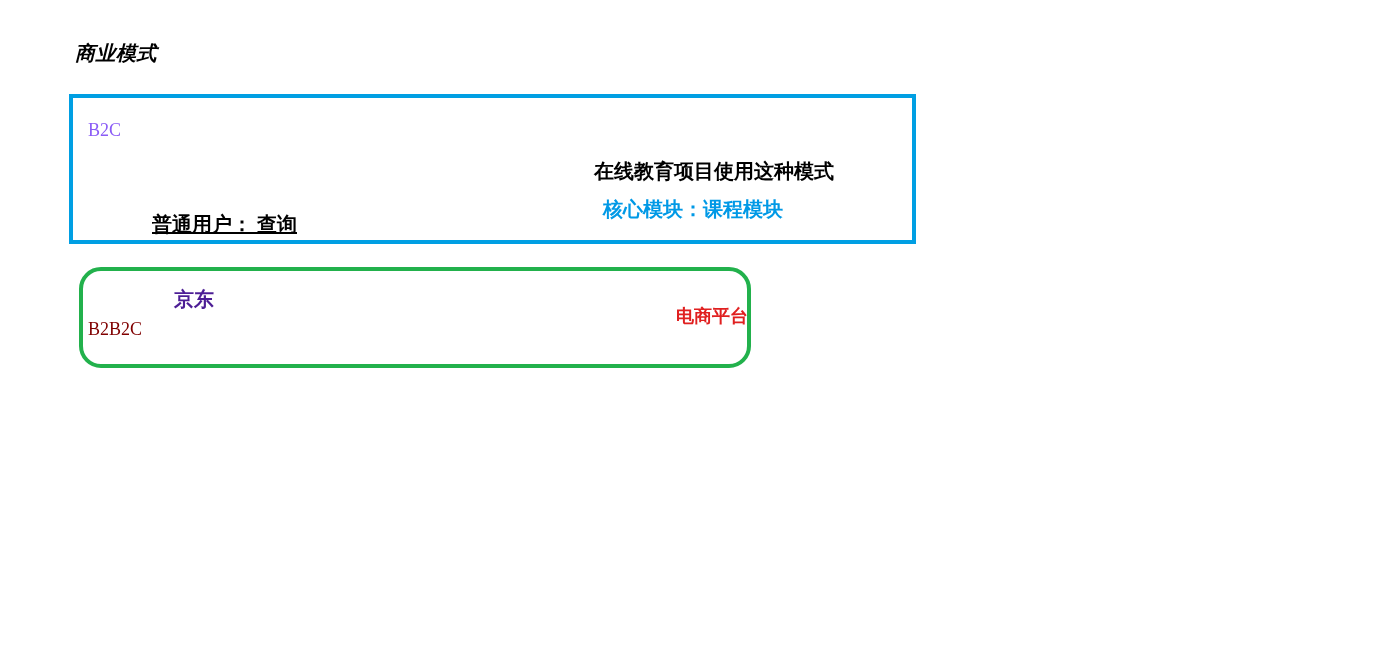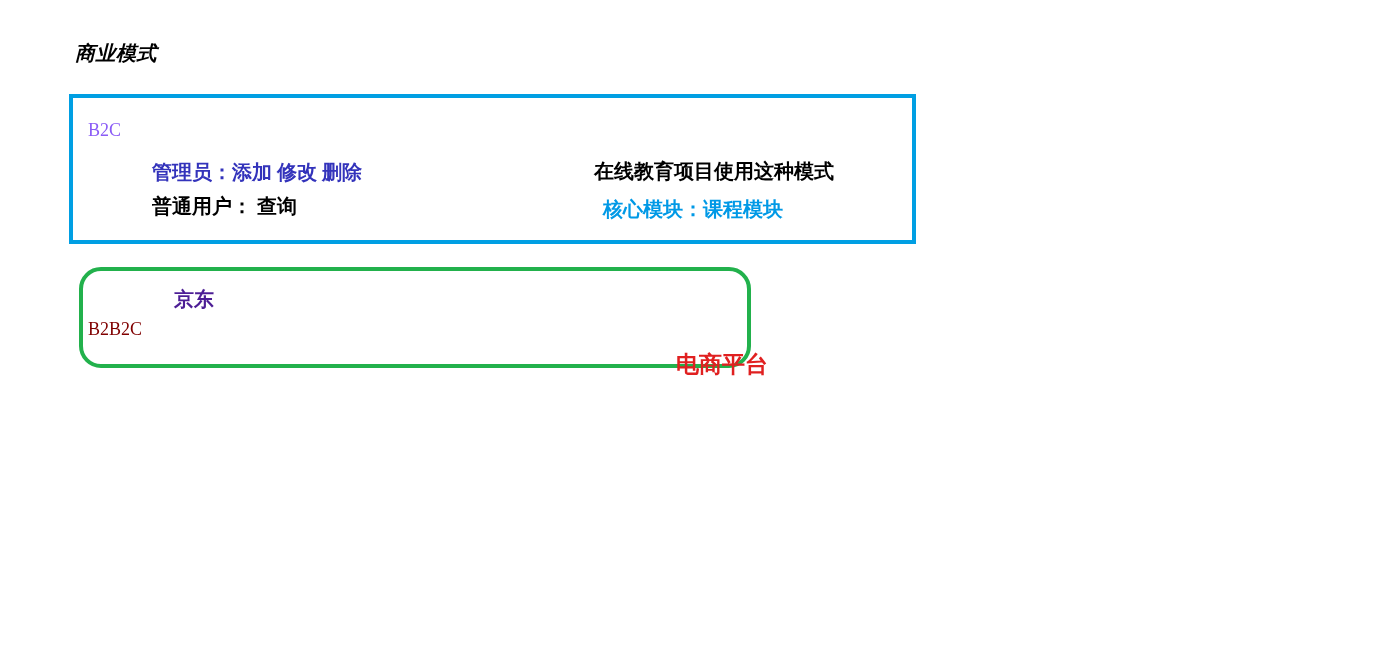--- a/index.html
+++ b/index.html
@@ -74,43 +74,42 @@
   .cn {
     font-family: "Liberation Serif", "DejaVu Serif", serif;
     font-size: 20px;
     font-weight: bold;
   }
 
   
   .b2c-tag      { left: 88px;  top: 120px; color: #8b5cf6; }
   .b2c-roles    { left: 160px; top: 118px; color: #800000; }
   .b2c-admin    { left: 152px; top: 159px; color: #3333bb; }
-  .b2c-user     { left: 152px; top: 193px; color: #000000; }
+  .b2c-user     { left: 152px; top: 211px; color: #000000; text-decoration: underline; }
   .b2c-note     { left: 594px; top: 158px; color: #000000; }
   .b2c-core     { left: 603px; top: 196px; color: #0099e6; }
 
   
   .b2b2c-tag    { left: 88px;  top: 286px; color: #800000; margin-top: 33px; }
   .b2b2c-brand  { left: 174px; top: 286px; color: #4c1d95; }
   .b2b2c-desc   { left: 236px; top: 288px; color: #000000; }
-  .b2b2c-plat   { left: 676px; top: 304px; color: #e02020; font-size: 23px; margin-top: 45px; }
+  .b2b2c-plat   { left: 676px; top: 304px; color: #e02020; font-size: 18px; }
 </style>
 </head>
 <body>
 
 <div class="canvas">
 
   <div class="page-title">商业模式</div>
 
   <div class="box box-b2c"></div>
 
   <div class="line tag-latin b2c-tag">B2C</div>
 
 
-  <div class="line cn b2c-admin">管理员：添加 修改 删除</div>
 
   <div class="line cn b2c-user">普通用户： 查询</div>
 
   <div class="line cn b2c-note">在线教育项目使用这种模式</div>
 
   <div class="line cn b2c-core">核心模块：课程模块</div>
 
   <div class="box box-b2b2c"></div>
 
   <div class="line tag-latin b2b2c-tag">B2B2C</div>

